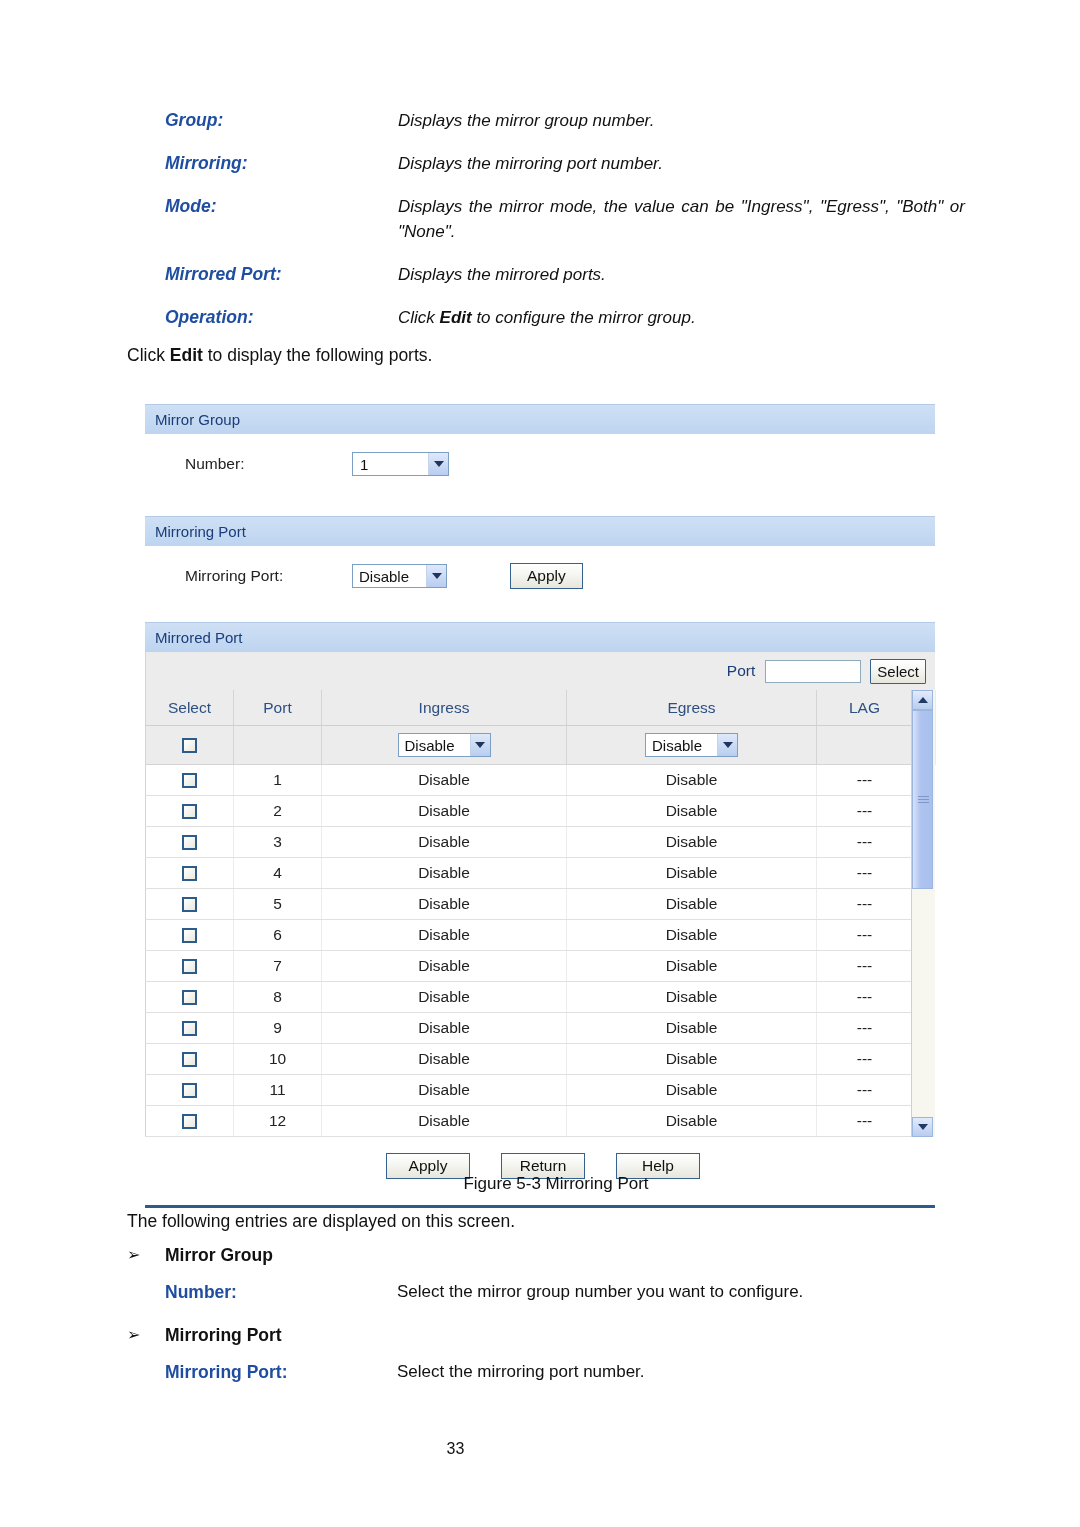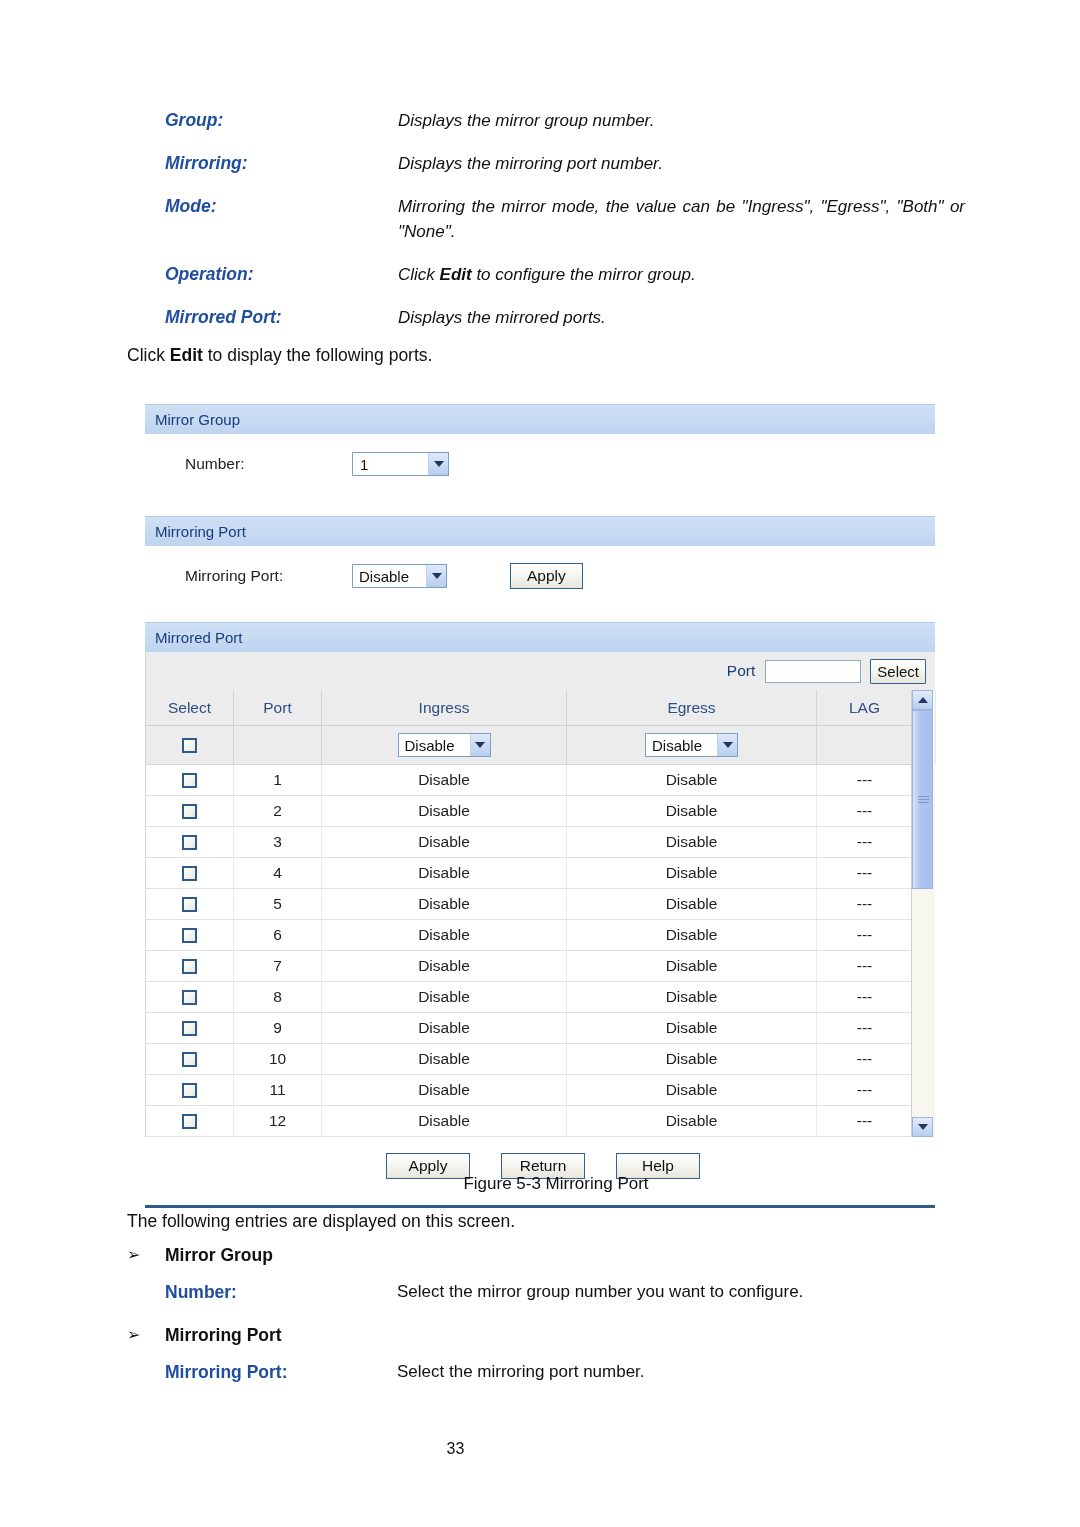--- a/index.html
+++ b/index.html
@@ -265,29 +265,29 @@
   <div class="defrow">
     <div class="defterm">Group:</div>
     <div class="defdesc">Displays the mirror group number.</div>
   </div>
   <div class="defrow">
     <div class="defterm">Mirroring:</div>
     <div class="defdesc">Displays the mirroring port number.</div>
   </div>
   <div class="defrow">
     <div class="defterm">Mode:</div>
-    <div class="defdesc">Mirroring the mirror mode, the value can be "Ingress", "Egress", "Both" or "None".</div>
+    <div class="defdesc">Displays the mirror mode, the value can be "Ingress", "Egress", "Both" or "None".</div>
+  </div>
+  <div class="defrow">
+    <div class="defterm">Mirrored Port:</div>
+    <div class="defdesc">Displays the mirrored ports.</div>
   </div>
   <div class="defrow">
     <div class="defterm">Operation:</div>
     <div class="defdesc"><span>Click </span><b>Edit</b><span> to configure the mirror group.</span></div>
-  </div>
-  <div class="defrow">
-    <div class="defterm">Mirrored Port:</div>
-    <div class="defdesc">Displays the mirrored ports.</div>
   </div>
 </div>
 
 <div class="para-click"><span>Click </span><b>Edit</b><span> to display the following ports.</span></div>
 
 <div class="panel">
 
   <div class="sec-head">Mirror Group</div>
   <div class="sec-body">
     <div class="field-row">

